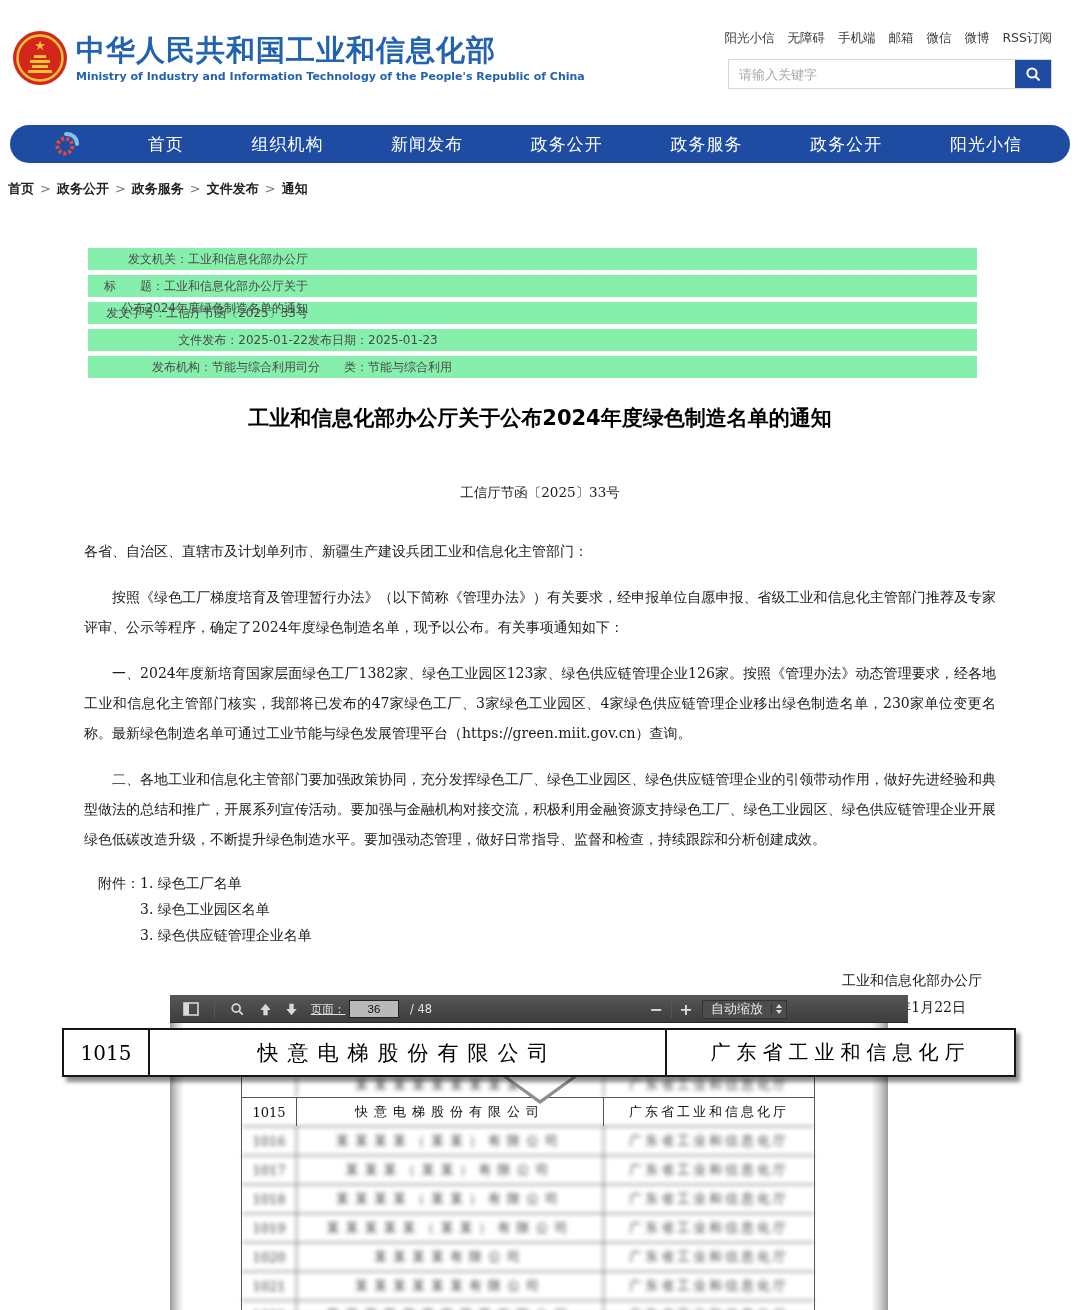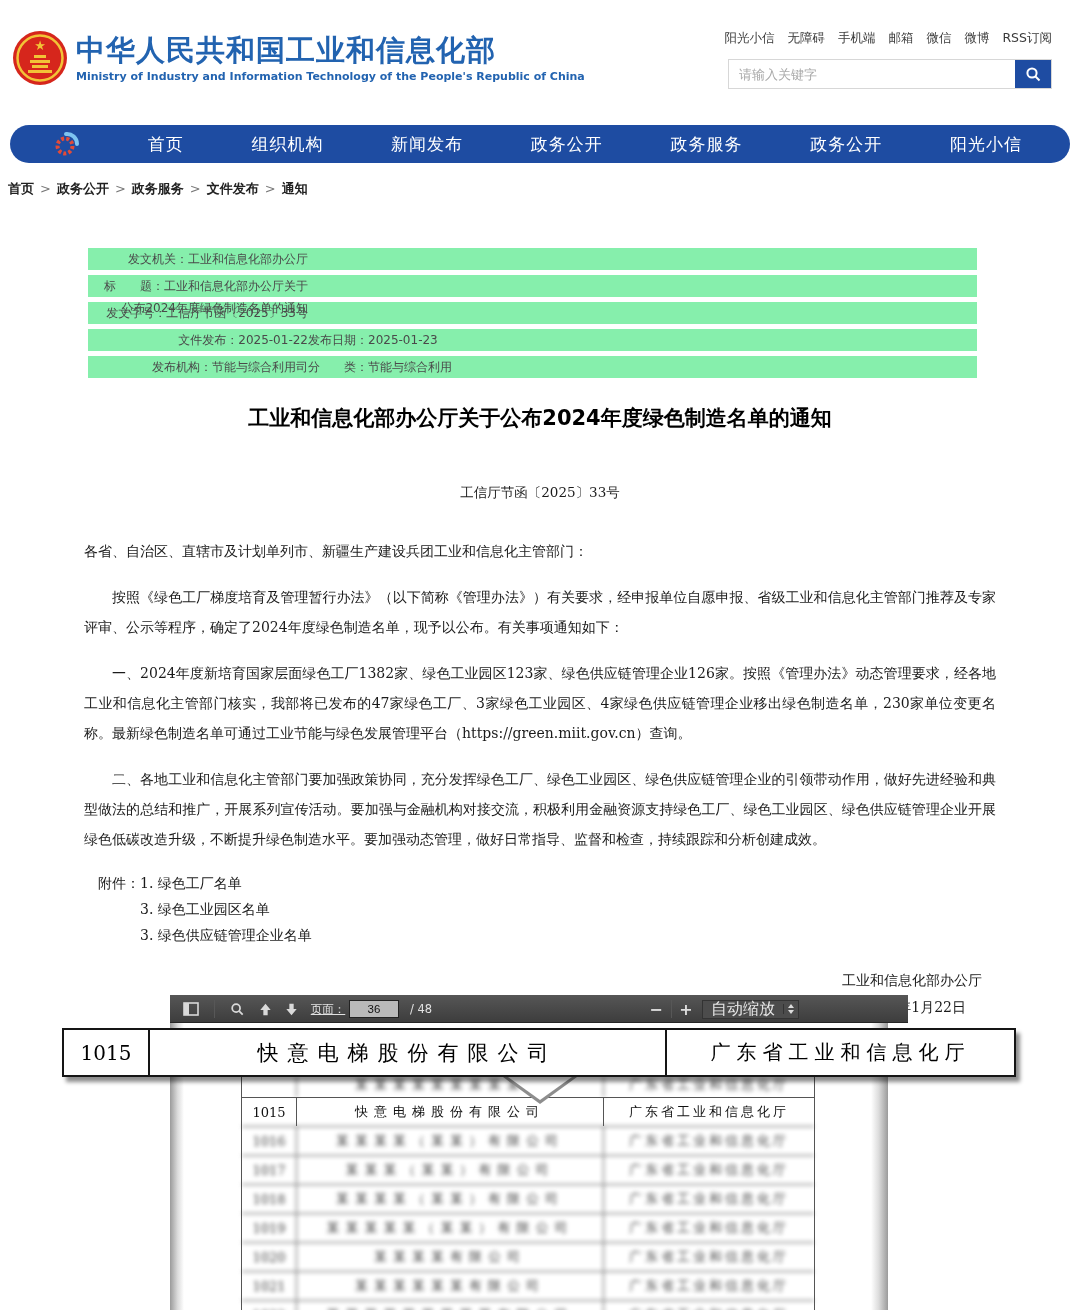--- a/index.html
+++ b/index.html
@@ -53,21 +53,21 @@
 
   
   .pdf-viewer { position:absolute; left:170px; top:995px; width:738px; height:315px; overflow:hidden; }
   .pdf-toolbar { position:relative; height:28px; background:linear-gradient(#565656,#3d3d3d); border-bottom:1px solid #262626; }
   .tb { position:absolute; top:0; height:28px; display:flex; align-items:center; justify-content:center; color:#d9d9d9; }
   .tb svg { display:block; }
   .tb-sep { position:absolute; top:5px; width:1px; height:18px; background:#2b2b2b; border-right:1px solid #575757; }
   .tb-label { font-size:11.5px; color:#e2e2e2; }
   .page-input { width:50px; height:18px; background:#b9b9b9; border:1px solid #222; color:#111; font-size:11.5px; text-align:center; }
   .zoom-box { display:flex; align-items:center; height:19px; background:#4c4c4c; border:1px solid #333; padding:0 4px 0 8px; }
-  .zoom-box .zlabel { font-size:16px; color:#e6e6e6; margin-right:8px; }
+  .zoom-box .zlabel { font-size:13px; color:#e6e6e6; margin-right:8px; }
   .zoom-arrows { display:flex; flex-direction:column; gap:2px; border-left:1px solid #333; padding-left:4px; }
   .tri-up { width:0;height:0;border-left:3.5px solid transparent;border-right:3.5px solid transparent;border-bottom:4px solid #ddd; }
   .tri-dn { width:0;height:0;border-left:3.5px solid transparent;border-right:3.5px solid transparent;border-top:4px solid #ddd; }
   .tb-text { font-size:16px; font-weight:bold; color:#ddd; }
 
   .pdf-page { position:relative; height:287px; background:#fff; overflow:hidden; }
   .edge-left { position:absolute; left:0; top:0; width:14px; height:287px; background:linear-gradient(to right,#9b9b9b,#dcdcdc 55%,#fff); }
   .edge-right { position:absolute; left:701px; top:0; width:17px; height:287px; background:linear-gradient(to left,#9b9b9b,#dcdcdc 55%,#fff); }
   .top-sliver { position:absolute; left:71px; top:0; width:574px; height:6px; overflow:hidden; font-family:"DejaVu Serif","Liberation Serif",serif; font-size:12px; font-weight:bold; letter-spacing:8px; color:#222; }
 

